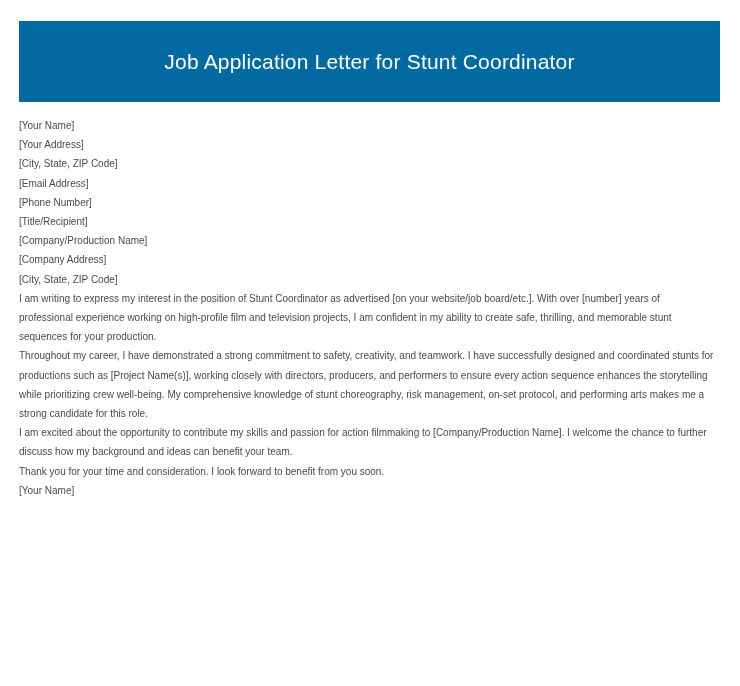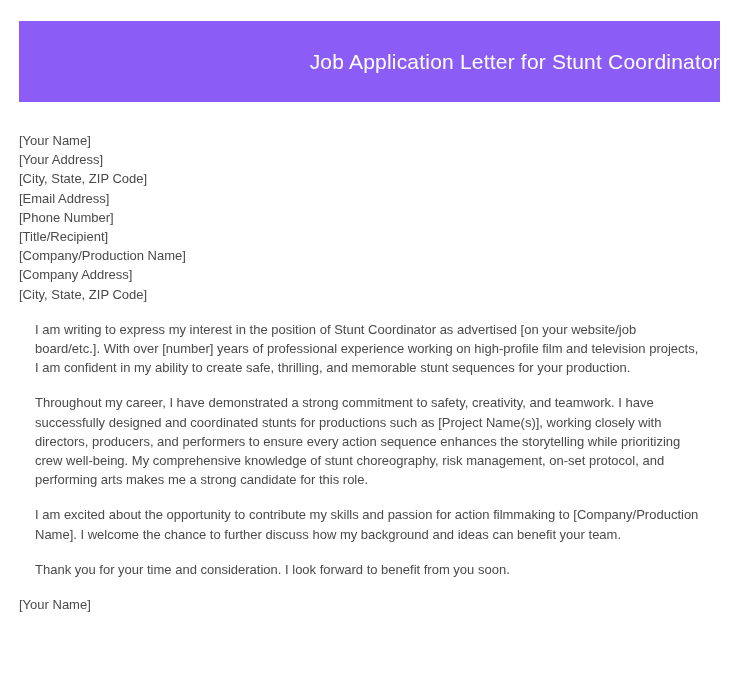--- a/index.html
+++ b/index.html
@@ -20,55 +20,55 @@
     position: relative;
     background: #ffffff;
     box-sizing: border-box;
   }
   .header-banner {
     position: absolute;
     left: 19px;
     top: 21px;
     width: 701px;
     height: 81px;
-    background: #8b5cf6;
+    background: #0369a1;
     display: flex;
     align-items: center;
-    justify-content: flex-end;
+    justify-content: center;
     box-sizing: border-box;
   }
   .header-title {
     color: #ffffff;
     font-size: 21px;
     font-weight: 400;
     letter-spacing: 0.2px;
     line-height: 1.2;
     text-align: center;
     font-family: "Liberation Sans", sans-serif;
   }
   .letter-body {
     position: absolute;
     left: 19px;
-    top: 131px;
+    top: 116px;
     width: 696px;
     color: #4a4a4a;
-    font-size: 13px;
+    font-size: 10px;
     line-height: 19.2px;
     font-family: "Liberation Sans", sans-serif;
   }
   .line {
     display: block;
     margin: 0;
     padding: 0;
     text-align: left;
     white-space: pre-wrap;
   }
   .para {
     display: block;
-    margin: 16px;
+    margin: 0;
     padding: 0;
     text-align: left;
   }
 </style>
 </head>
 <body>
 
 <div class="page">
 
   <div class="header-banner">

